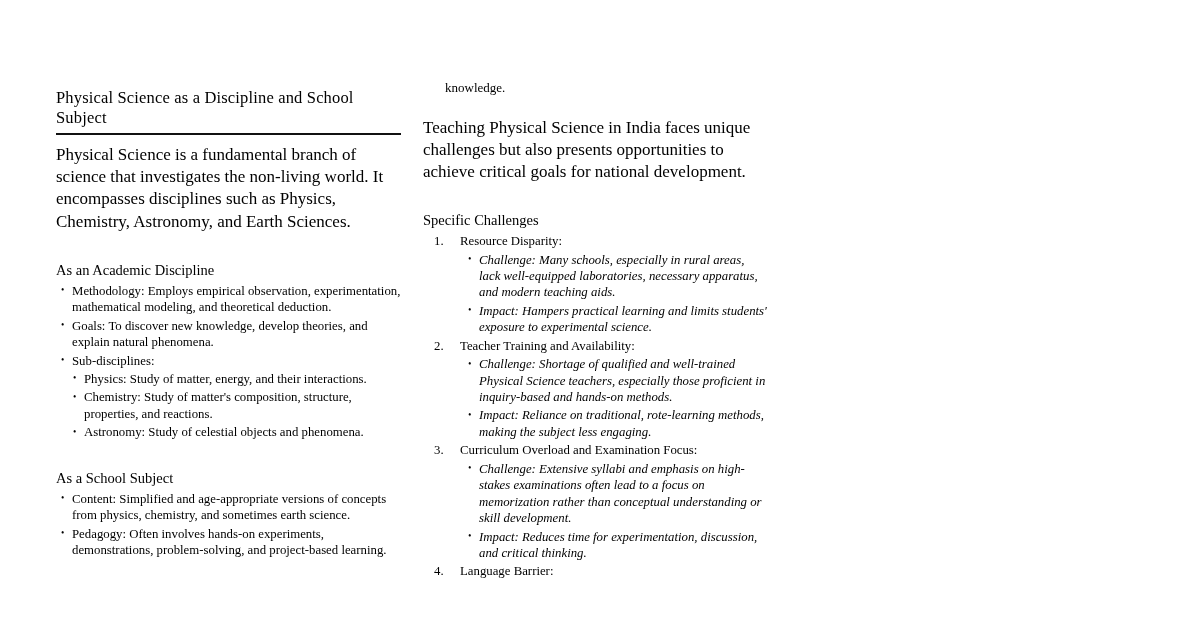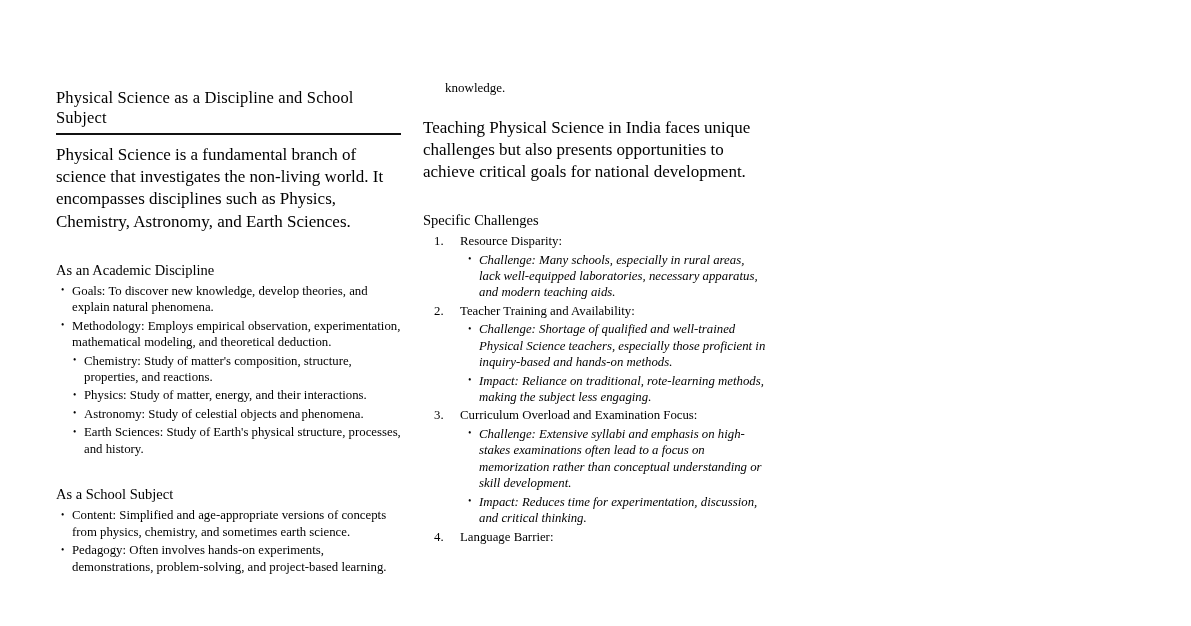--- a/index.html
+++ b/index.html
@@ -131,29 +131,29 @@
 
     <div class="col col-left">
 
       <h1 class="doc-heading">Physical Science as a Discipline and School Subject</h1>
 
       <p class="para">Physical Science is a fundamental branch of science that investigates the non-living world. It encompasses disciplines such as Physics, Chemistry, Astronomy, and Earth Sciences.</p>
 
       <h2 class="sub-heading">As an Academic Discipline</h2>
 
       <ul class="lvl1">
+        <li>Methodology: Employs empirical observation, experimentation, mathematical modeling, and theoretical deduction.</li>
         <li>Goals: To discover new knowledge, develop theories, and explain natural phenomena.</li>
-        <li>Methodology: Employs empirical observation, experimentation, mathematical modeling, and theoretical deduction.</li>
+        <li>Sub-disciplines:</li>
       </ul>
 
       <ul class="lvl2">
+        <li>Physics: Study of matter, energy, and their interactions.</li>
         <li>Chemistry: Study of matter's composition, structure, properties, and reactions.</li>
-        <li>Physics: Study of matter, energy, and their interactions.</li>
         <li>Astronomy: Study of celestial objects and phenomena.</li>
-        <li>Earth Sciences: Study of Earth's physical structure, processes, and history.</li>
       </ul>
 
 
       <h2 class="sub-heading">As a School Subject</h2>
 
       <ul class="lvl1">
         <li>Content: Simplified and age-appropriate versions of concepts from physics, chemistry, and sometimes earth science.</li>
         <li>Pedagogy: Often involves hands-on experiments, demonstrations, problem-solving, and project-based learning.</li>
 
       </ul>
@@ -170,20 +170,21 @@
 
       <p class="para">Teaching Physical Science in India faces unique challenges but also presents opportunities to achieve critical goals for national development.</p>
 
       <h2 class="sub-heading">Specific Challenges</h2>
 
       <ol class="numlist">
         <li>
           <span>Resource Disparity:</span>
           <ul class="lvl2">
             <li>Challenge: Many schools, especially in rural areas, lack well-equipped laboratories, necessary apparatus, and modern teaching aids.</li>
+            <li>Impact: Hampers practical learning and limits students' exposure to experimental science.</li>
           </ul>
         </li>
         <li>
           <span>Teacher Training and Availability:</span>
           <ul class="lvl2">
             <li>Challenge: Shortage of qualified and well-trained Physical Science teachers, especially those proficient in inquiry-based and hands-on methods.</li>
             <li>Impact: Reliance on traditional, rote-learning methods, making the subject less engaging.</li>
           </ul>
         </li>
         <li>

